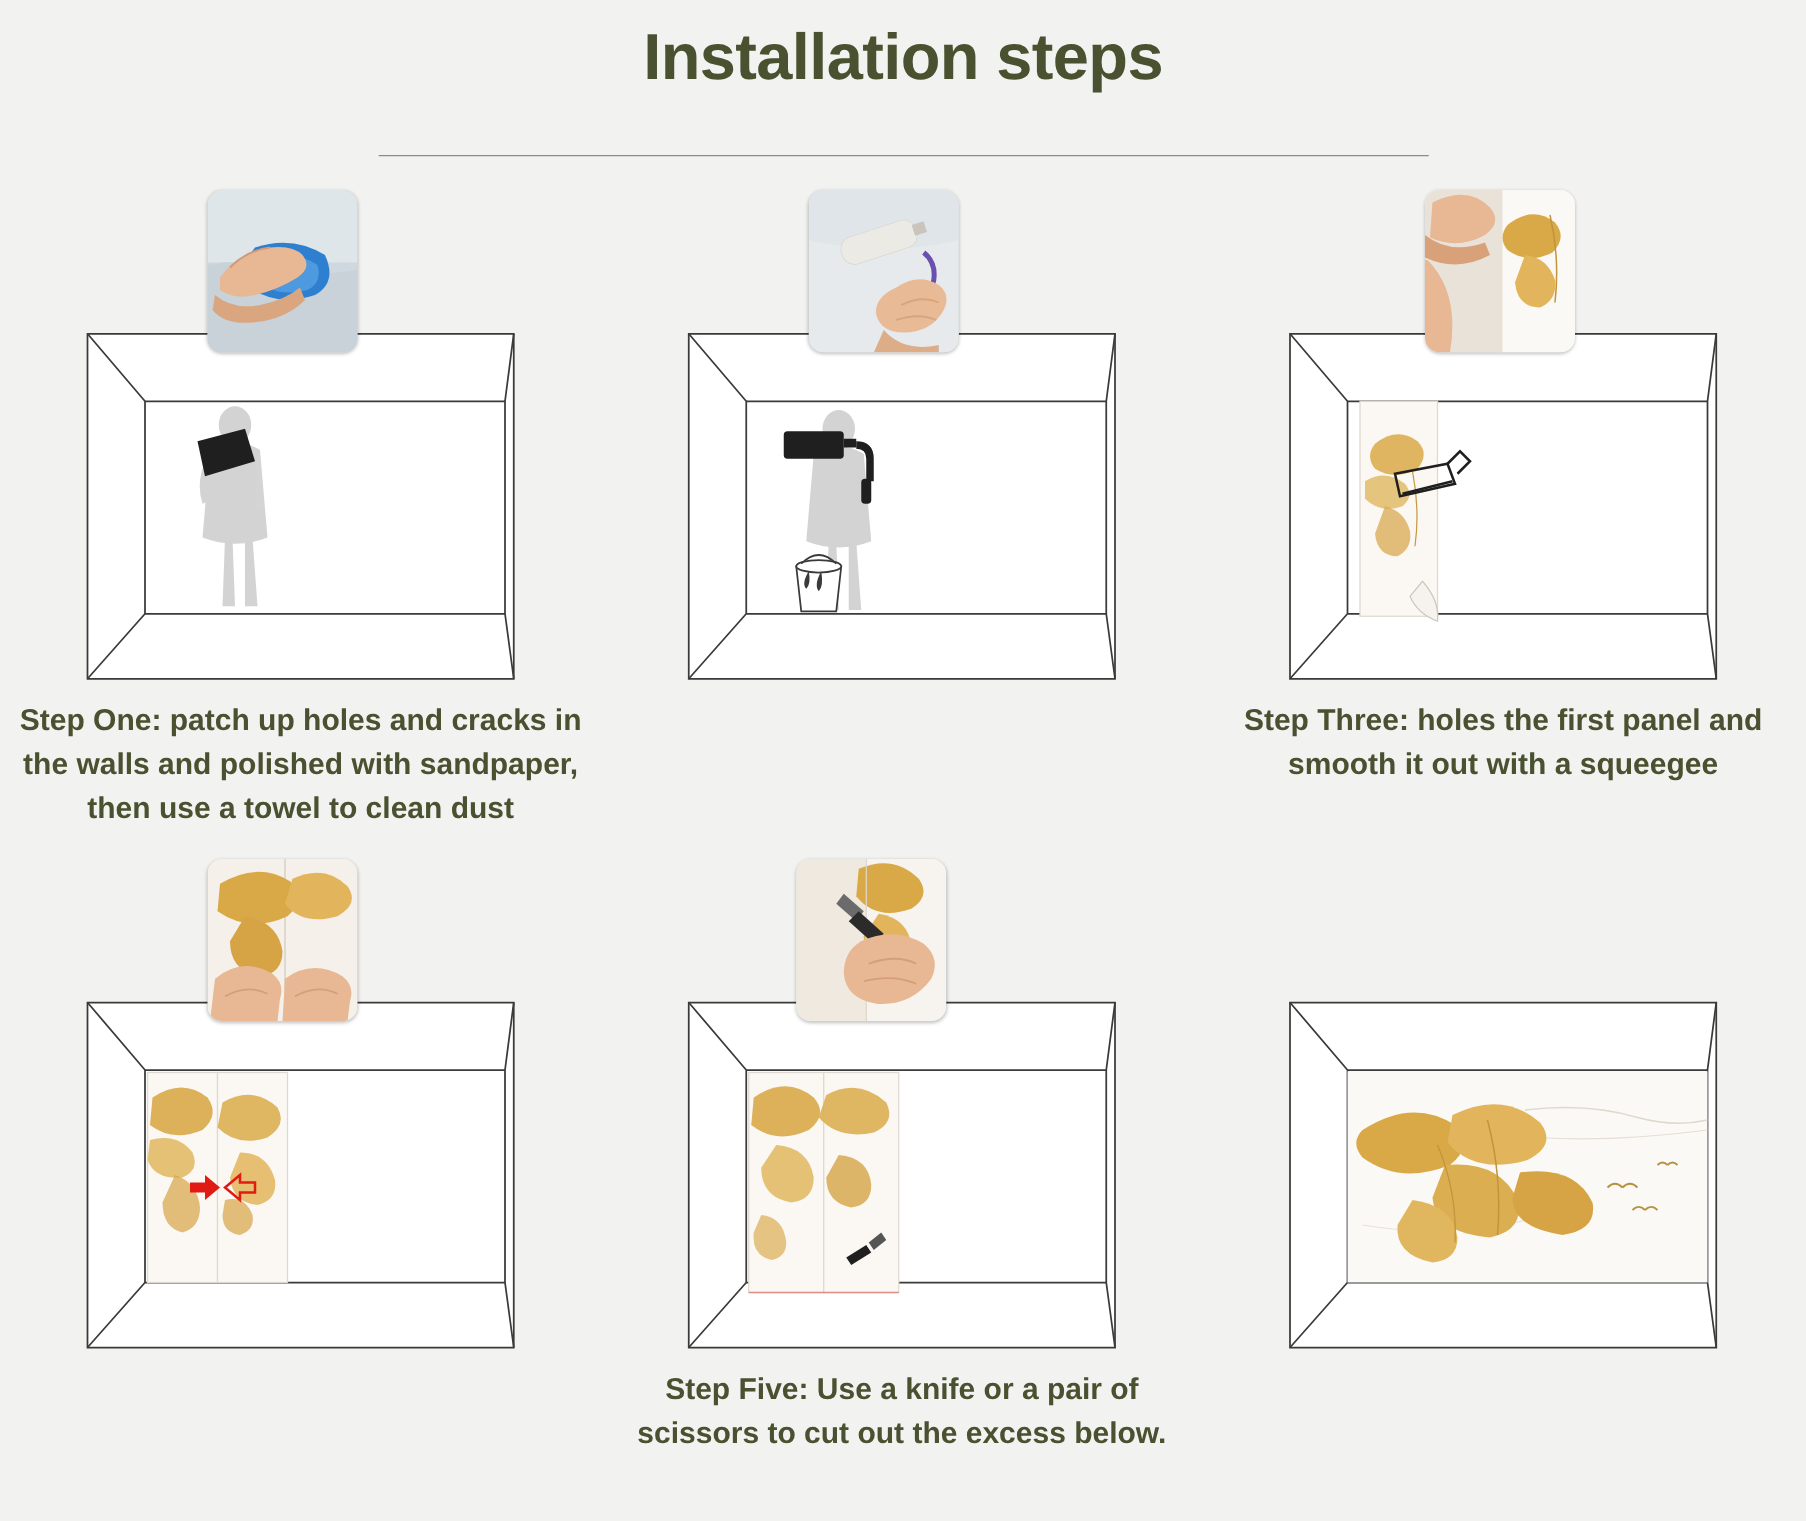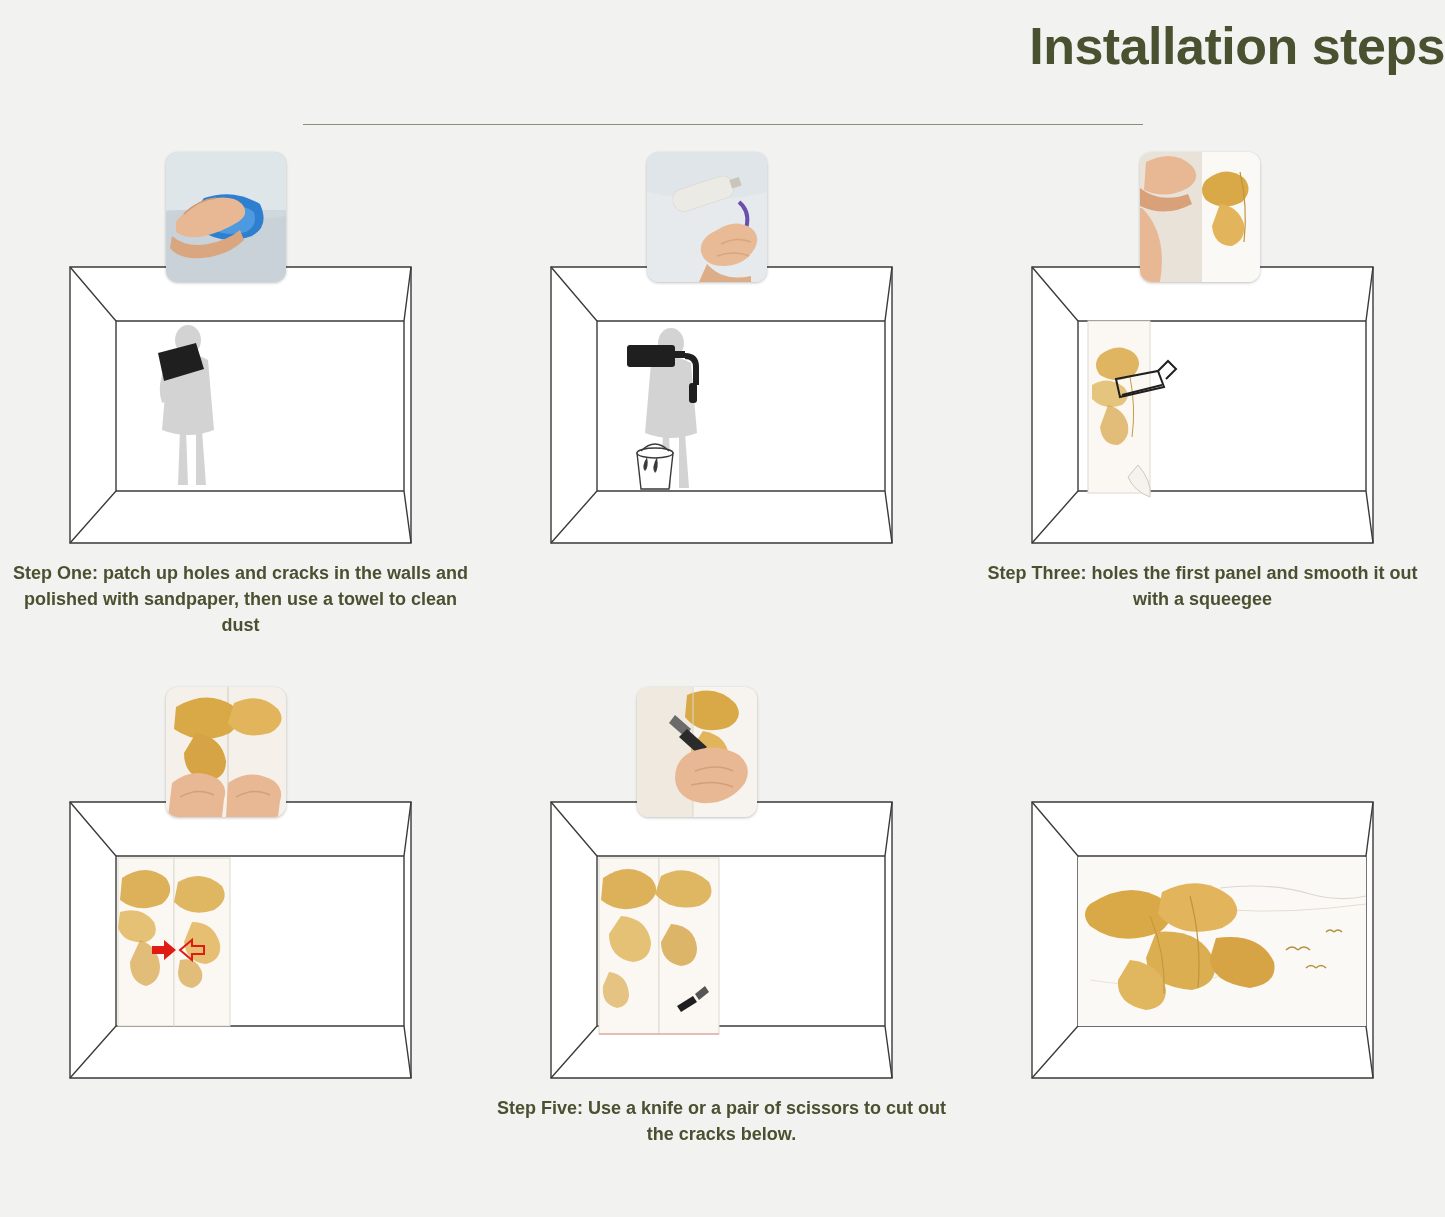--- a/index.html
+++ b/index.html
@@ -9,21 +9,21 @@
   }
   body {
     width: 1445px;
     height: 1217px;
     font-family: "Liberation Sans", sans-serif;
     color: #4a5130;
     overflow: hidden;
     position: relative;
   }
   .page-title {
-    text-align: right;
+    text-align: center;
     font-size: 52px;
     font-weight: bold;
     color: #4a5130;
     letter-spacing: -0.5px;
     margin: 0;
     padding-top: 16px;
   }
   .title-rule {
     width: 840px;
     height: 1px;
@@ -69,21 +69,21 @@
     left: 98px;
     background: #ddd;
   }
   .photo svg { display: block; }
   .caption {
     position: absolute;
     left: 0;
     width: 481px;
     top: 410px;
     text-align: center;
-    font-size: 18px;
+    font-size: 24px;
     font-weight: bold;
     line-height: 1.45;
     color: #4a5130;
     padding: 0 8px;
     box-sizing: border-box;
   }
   .scene svg { display: block; }
 </style>
 </head>
 <body>
@@ -307,21 +307,21 @@
 
             <path d="M38 28 l16 14 l-6 8 l-16 -14 z" fill="#6b6b6b"></path>
             <path d="M50 42 l20 18 l-8 8 l-20 -18 z" fill="#2b2b2b"></path>
 
             <path d="M52 66 q26 -12 50 2 q14 12 6 28 q-16 22 -44 20 q-24 -4 -26 -24 q0 -18 14 -26 z" fill="#e7b893"></path>
             <path d="M58 84 q22 -8 38 0" stroke="#d49f78" stroke-width="1.4" fill="none"></path>
             <path d="M54 98 q24 -6 42 2" stroke="#d49f78" stroke-width="1.4" fill="none"></path>
           </svg>
         </div>
       </div>
-      <div class="caption">Step Five: Use a knife or a pair of scissors to cut out the cracks below.</div>
+      <div class="caption">Step Five: Use a knife or a pair of scissors to cut out the excess below.</div>
     </div>
 
     <div class="cell">
       <div class="scene">
         <svg class="room" width="345" height="280" viewBox="0 0 345 280">
           <polygon points="2,2 343,2 343,278 2,278" fill="#ffffff" stroke="#3a3a3a" stroke-width="1.4"></polygon>
           <polyline points="2,2 48,56 48,226 2,278" fill="none" stroke="#3a3a3a" stroke-width="1.4"></polyline>
           <polyline points="343,2 336,56 336,226 343,278" fill="none" stroke="#3a3a3a" stroke-width="1.4"></polyline>
           <line x1="48" y1="56" x2="336" y2="56" stroke="#3a3a3a" stroke-width="1.4"></line>
           <line x1="48" y1="226" x2="336" y2="226" stroke="#3a3a3a" stroke-width="1.4"></line>

